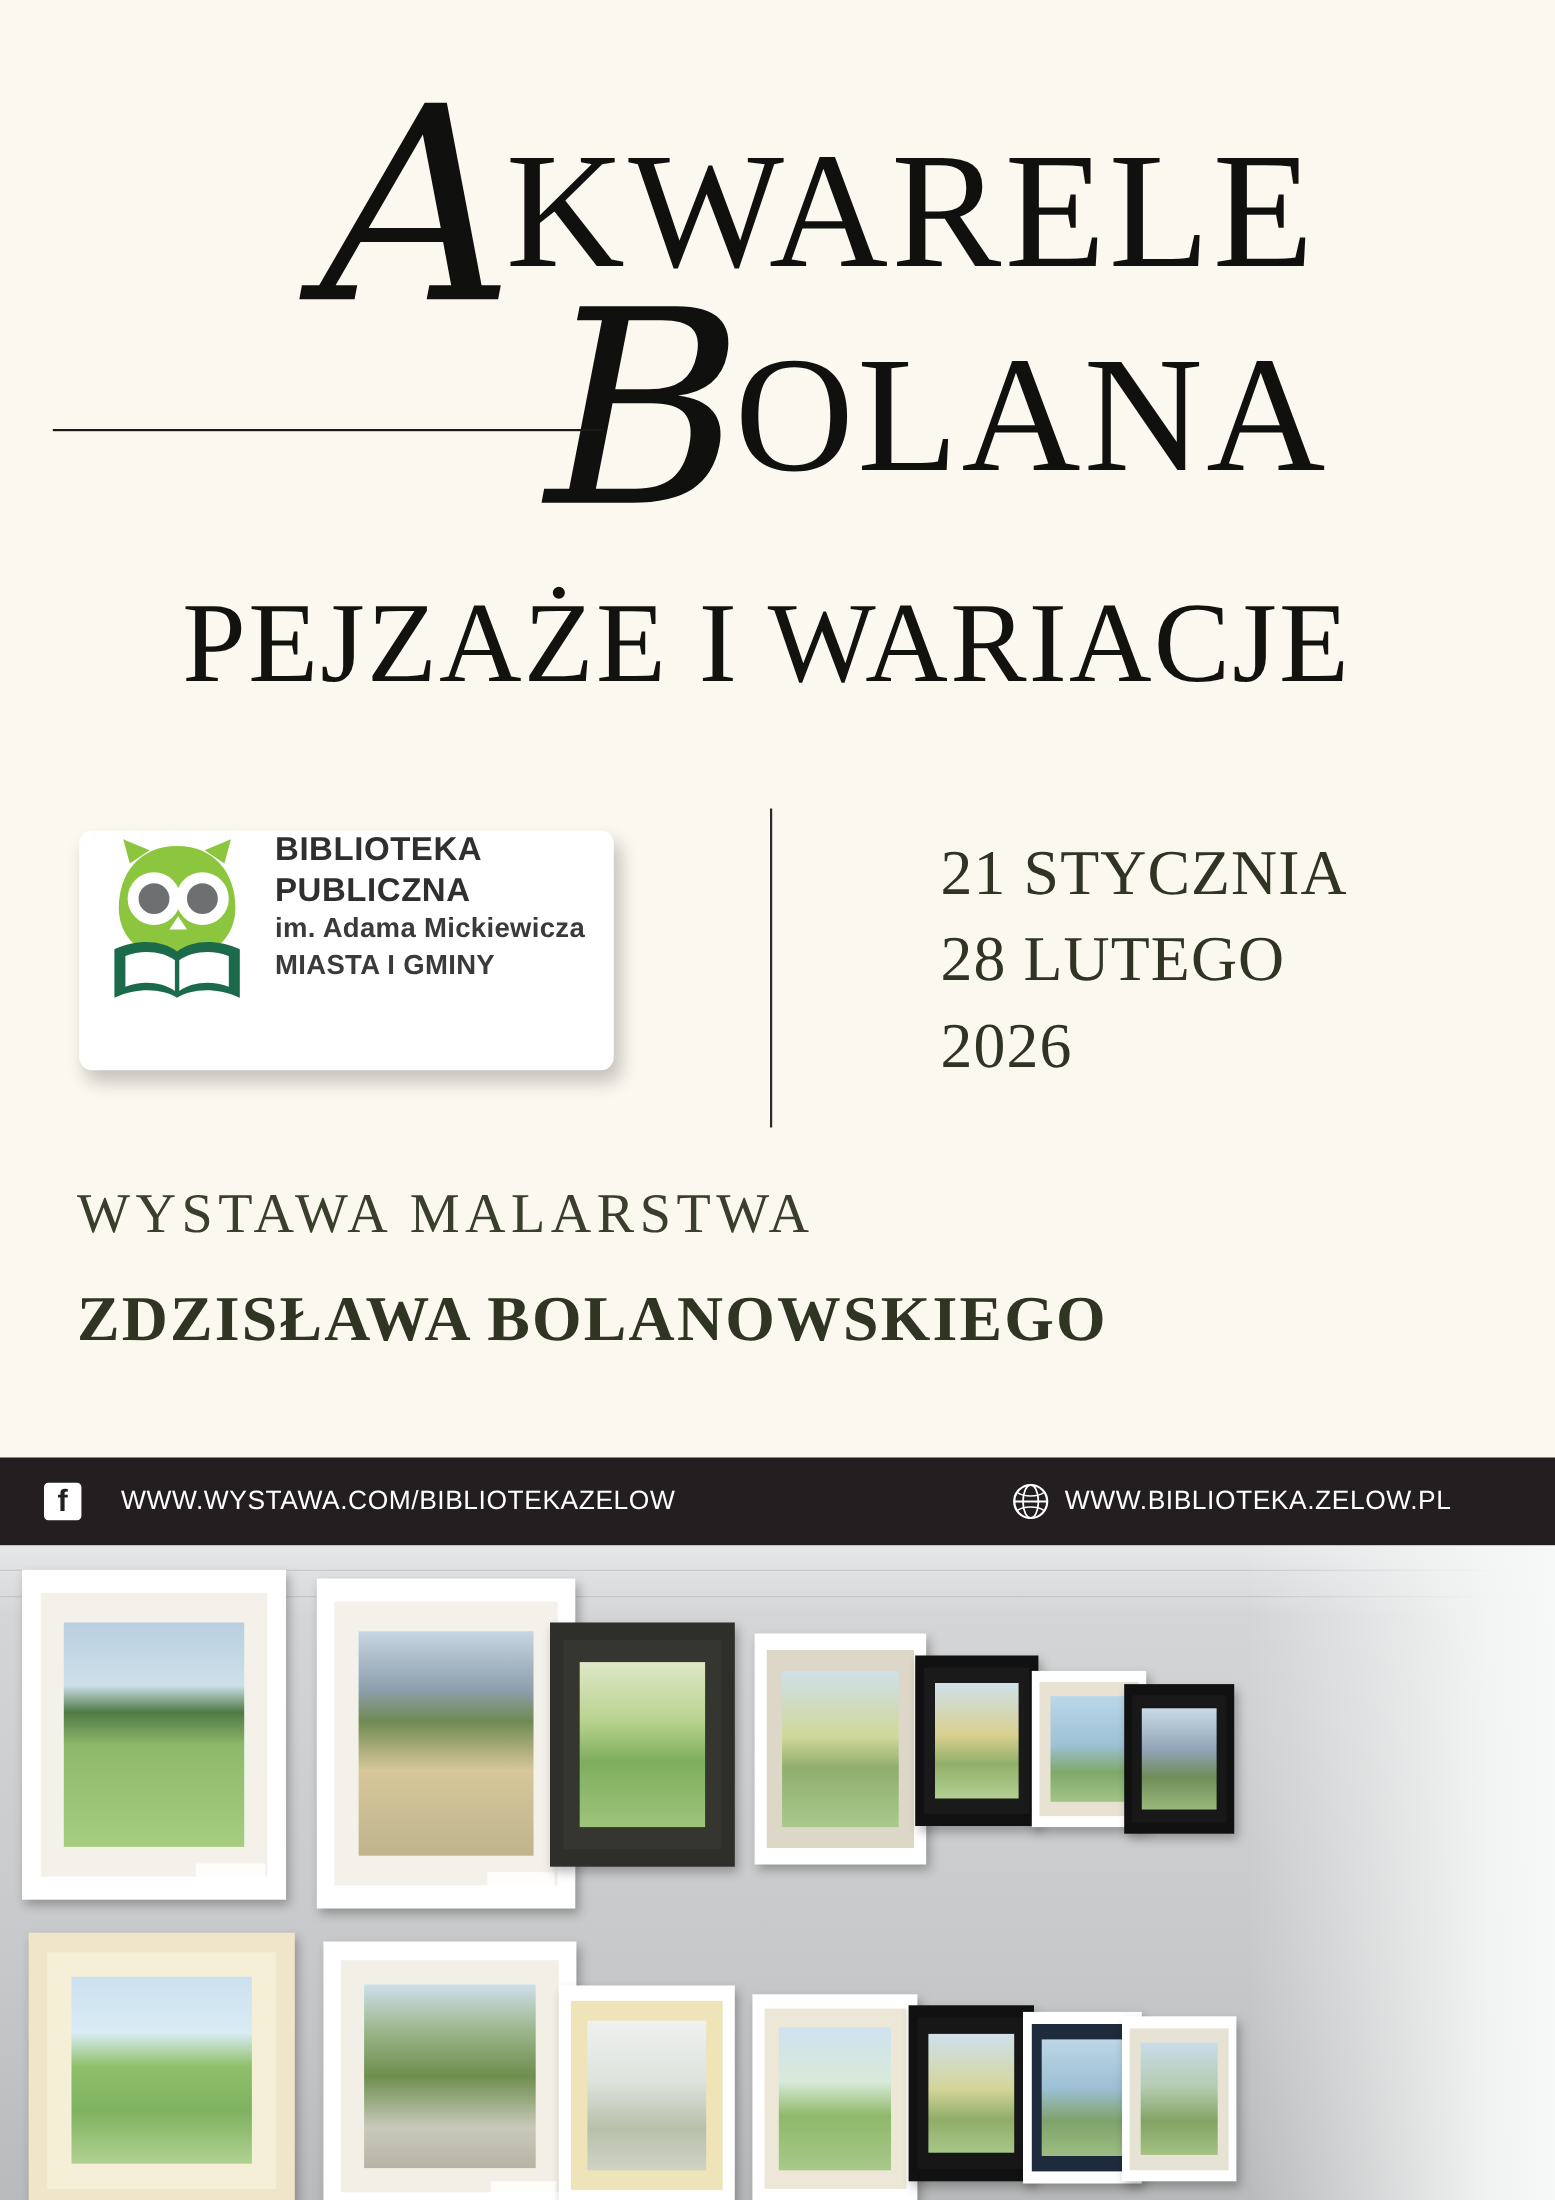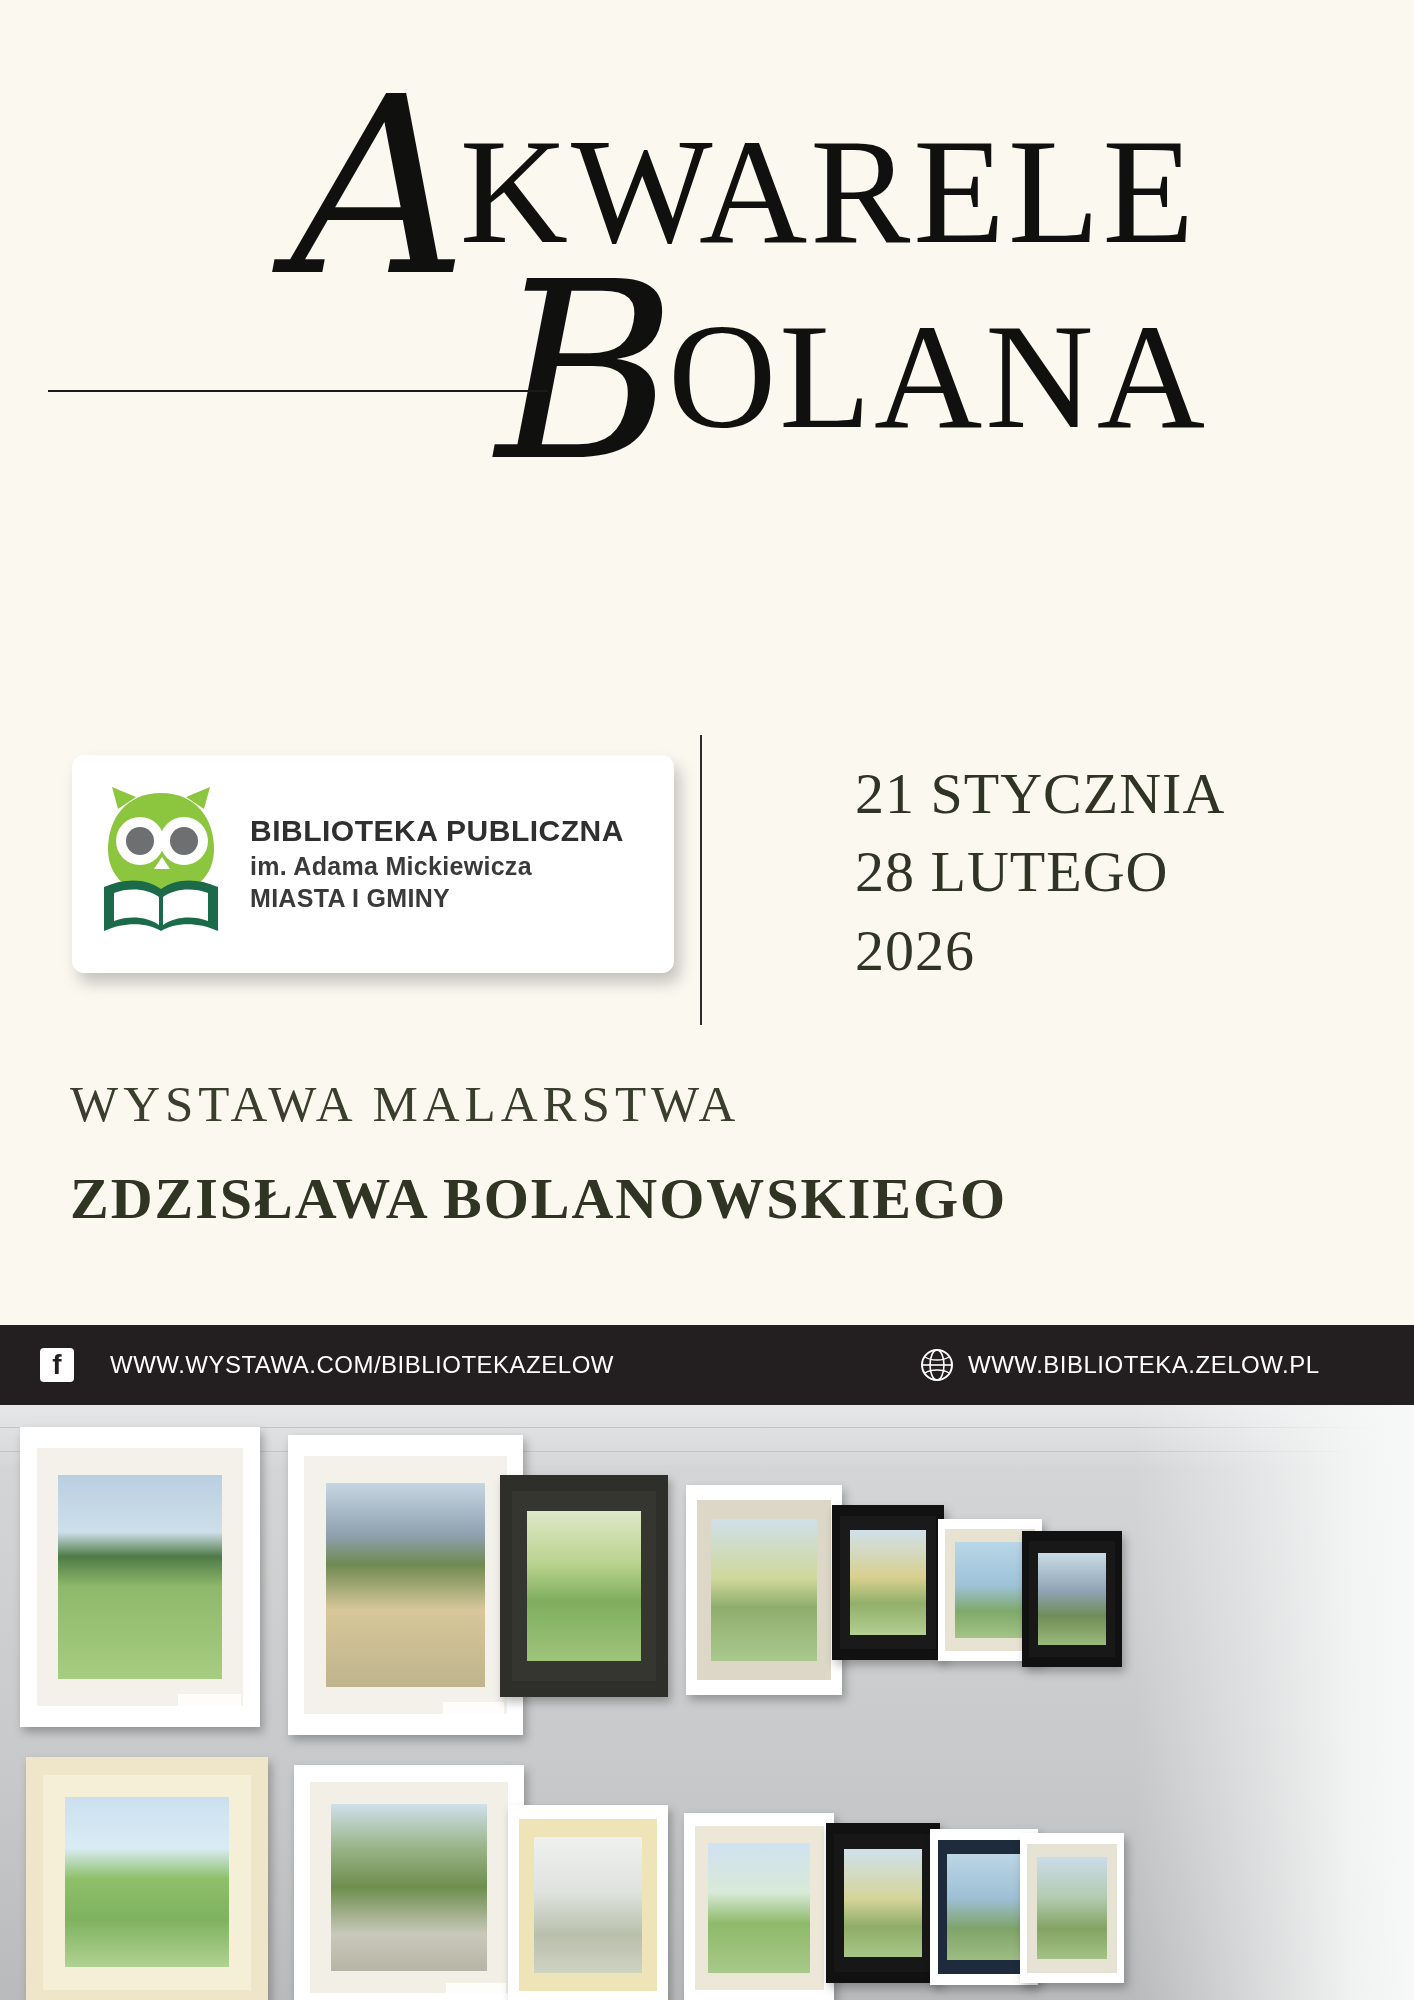--- a/index.html
+++ b/index.html
@@ -94,27 +94,26 @@
     position: absolute;
     top: 735px;
     left: 0;
     width: 1414px;
     height: 300px;
   }
   .logo-box {
     position: absolute;
     left: 72px;
     top: 20px;
-    width: 602px;
+    width: 486px;
     height: 218px;
     background: #ffffff;
     border-radius: 12px;
     box-shadow: 6px 10px 16px rgba(0,0,0,0.22);
     display: flex;
-    align-items: center;
     padding-left: 14px;
     box-sizing: border-box;
   }
   .owl-logo {
     width: 150px;
     height: 170px;
     flex: 0 0 150px;
     position: relative;
   }
   .logo-text {
@@ -295,20 +294,23 @@
       <span class="inner">
         <span class="script-cap">A</span><span class="roman-rest">KWARELE</span>
       </span>
     </div>
     <div class="line2">
       <span class="inner">
         <span class="script-cap">B</span><span class="roman-rest">OLANA</span>
       </span>
     </div>
     <div class="rule"></div>
+    <div class="line3">
+      <span class="inner">PEJZAŻE I WARIACJE</span>
+    </div>
   </div>
 
   <div class="mid">
 
     <div class="logo-box">
       <div class="owl-logo">
         <svg viewBox="0 0 150 170" width="150" height="170" aria-hidden="true">
 
           <path d="M75 14 C40 14 22 40 22 70 C22 96 40 116 75 116 C110 116 128 96 128 70 C128 40 110 14 75 14 Z" fill="#8cc63f"></path>
 

